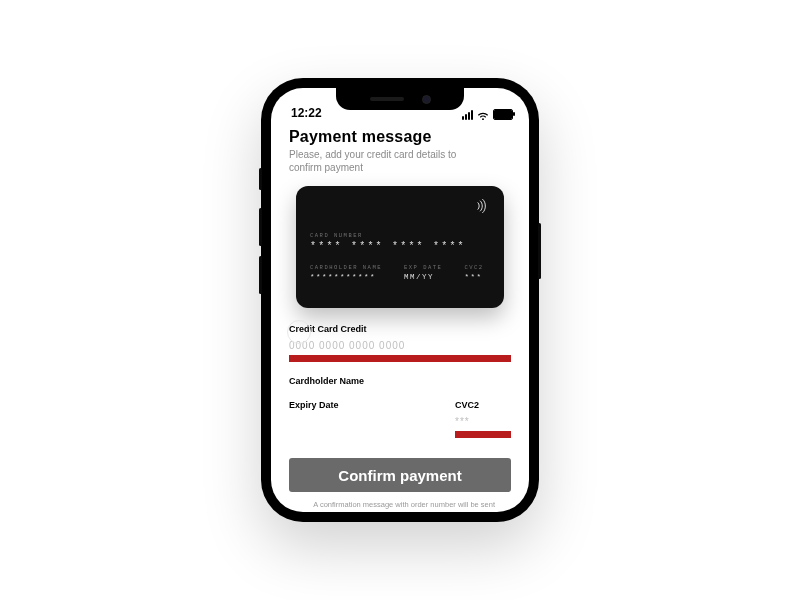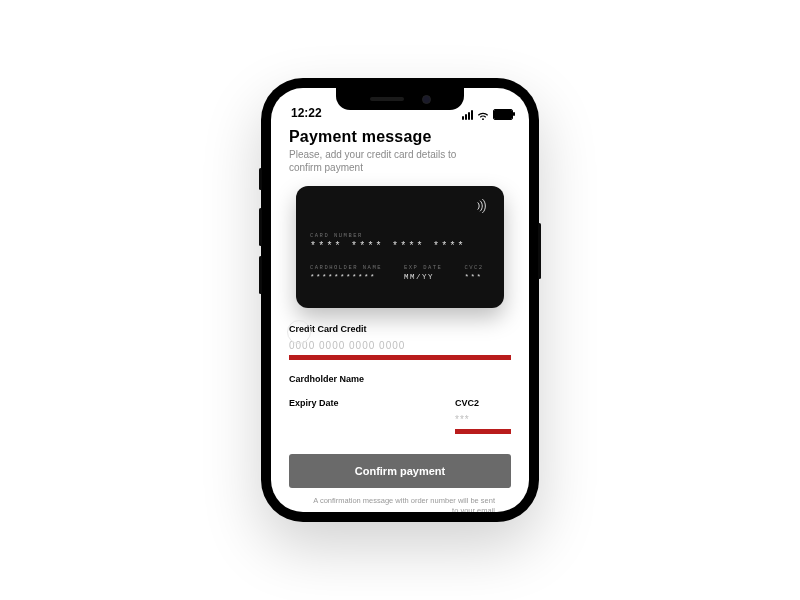--- a/index.html
+++ b/index.html
@@ -68,31 +68,31 @@
   .card .row2{display:flex;gap:22px;margin-top:12px;}
   .card .block{display:flex;flex-direction:column;}
   .card .val{font-size:7.5px;letter-spacing:1.5px;color:#dcdcdc;margin-top:2px;}
   .card .num-block{margin-top:34px;}
 
   
   .form{margin-top:16px;}
   .field{margin-bottom:14px;}
   .flabel{font-size:9px;font-weight:600;color:#000;}
   .finput{
-    width:100%;border:none;border-bottom:5px solid #b91c1c;background:transparent;
+    width:100%;border:none;border-bottom:7px solid #b91c1c;background:transparent;
     font-size:10px;padding:6px 0 4px 0;font-family:inherit;color:#000;letter-spacing:1px;
   }
   .finput::placeholder{color:#c0c0c0;letter-spacing:1px;}
   .row{display:flex;gap:28px;}
   .row .field{flex:1;}
   .row .field.small{flex:0 0 56px;}
 
   .confirm{
     width:100%;height:34px;margin-top:6px;border:none;border-radius:3px;
-    background:#6a6a6a;color:#fff;font-size:11px;font-weight:600;cursor:pointer;
+    background:#6a6a6a;color:#fff;font-size:15px;font-weight:600;cursor:pointer;
   }
   .footnote{
     font-size:7.5px;color:#9a9a9a;text-align:right;margin:8px auto 0;max-width:190px;line-height:1.35;
   }
 
   
   .ghost-ring{
     width:22px;height:22px;border:1px solid #e8e8e8;border-radius:50%;
     position:absolute;transform:translate(-2px,-4px);
   }

